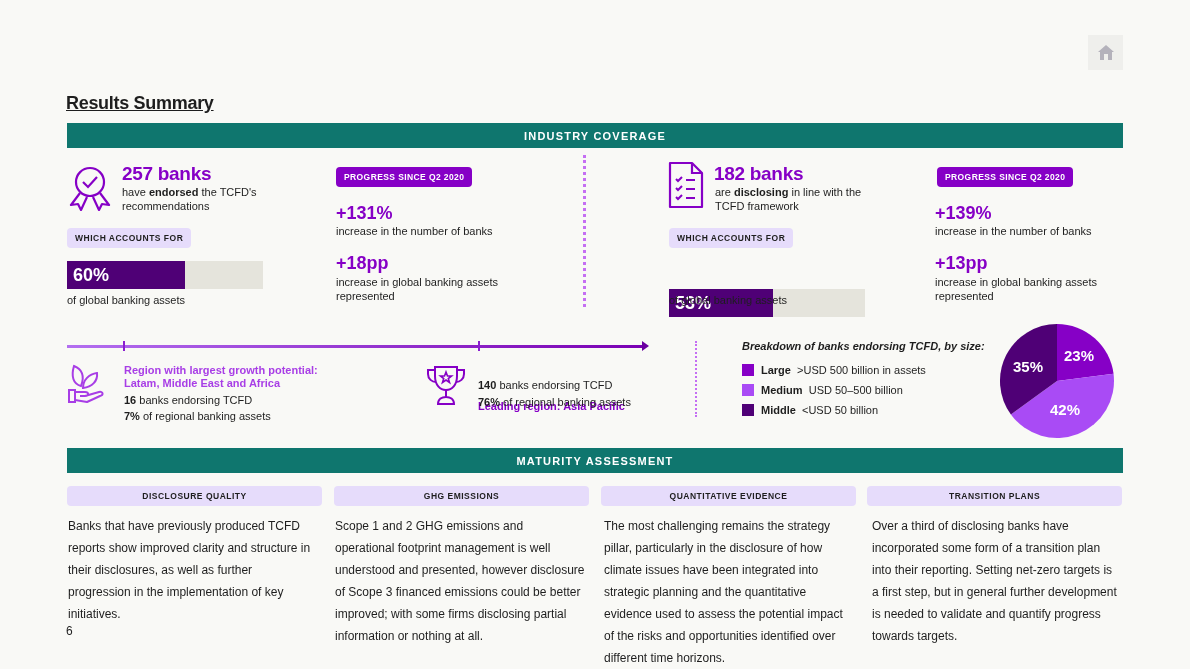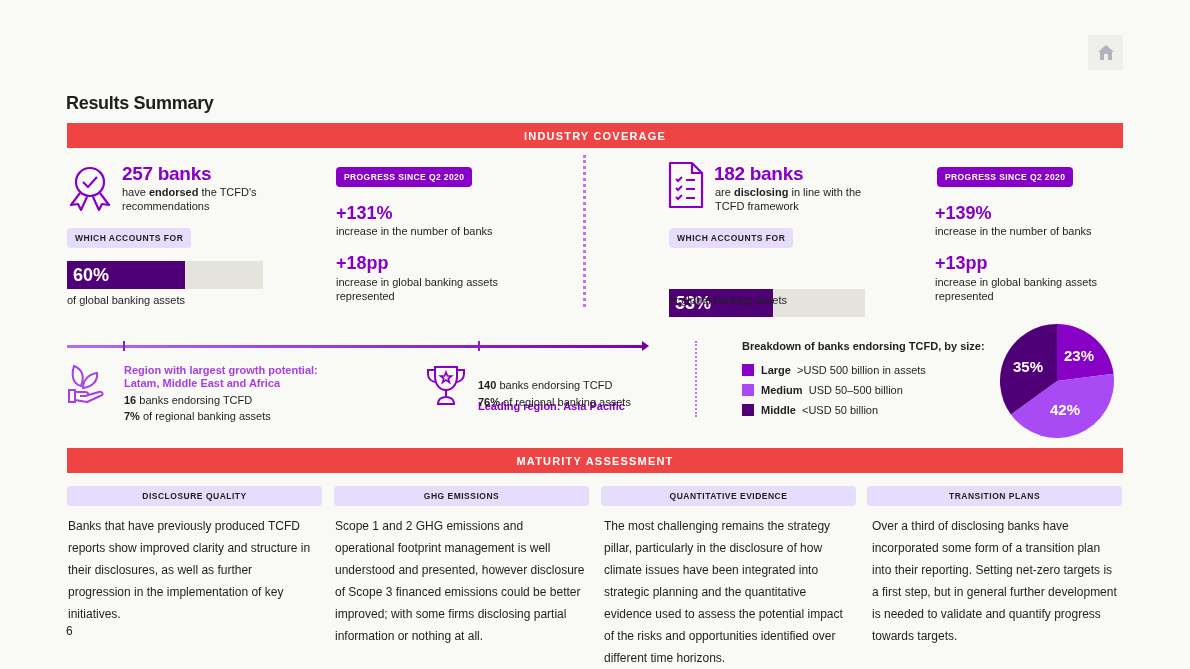--- a/index.html
+++ b/index.html
@@ -1,23 +1,23 @@
 <!DOCTYPE html>
 <html><head>
 <meta charset="utf-8">
 <style>
   * { box-sizing: border-box; margin: 0; padding: 0; }
   html, body { width: 1190px; height: 669px; background: #f9f9f6; overflow: hidden; }
   body { font-family: "Liberation Sans", sans-serif; color: #1e1e1e; position: relative; }
 
   .home-btn { position: absolute; left: 1088px; top: 35px; width: 35px; height: 35px; background: #efefec; display: flex; align-items: center; justify-content: center; cursor: pointer; }
 
-  .page-title { position: absolute; left: 66px; top: 93px; font-size: 18px; font-weight: bold; color: #1e1e1e; letter-spacing: -0.3px; }
+  .page-title { position: absolute; left: 66px; top: 93px; font-size: 18px; font-weight: bold; color: #1e1e1e; letter-spacing: -0.3px; text-decoration: underline; }
 
-  .section-bar { position: absolute; left: 67px; width: 1056px; height: 25px; background: #ef4444; color: #fff; font-size: 11px; font-weight: bold; letter-spacing: 1.2px; display: flex; align-items: center; justify-content: center; }
+  .section-bar { position: absolute; left: 67px; width: 1056px; height: 25px; background: #0f766e; color: #fff; font-size: 11px; font-weight: bold; letter-spacing: 1.2px; display: flex; align-items: center; justify-content: center; }
   .bar-industry { top: 123px; }
   .bar-maturity { top: 448px; }
 
   .abs { position: absolute; }
   .big-count { font-size: 19px; font-weight: bold; color: #8600c6; letter-spacing: -0.3px; }
   .desc { font-size: 11px; line-height: 14px; color: #1e1e1e; }
   .desc b { font-weight: bold; }
   .pill-light { background: #e6dcfb; border-radius: 4px; font-size: 8.5px; font-weight: bold; letter-spacing: 0.5px; padding: 8px 8px; height: 20px; display: flex; align-items: center; color: #1e1e1e; }
   .pill-dark { background: #8600c6; border-radius: 4px; font-size: 8.5px; font-weight: bold; letter-spacing: 0.4px; padding: 0 8px; height: 20px; display: flex; align-items: center; color: #fff; }
   .progress-track { background: #e5e4dc; height: 28px; width: 196px; position: relative; }
@@ -26,21 +26,21 @@
 
   .dotted-v { position: absolute; border-left: 3px dotted #c56ff3; }
 
   .timeline { position: absolute; left: 67px; top: 345px; width: 578px; height: 3px; background: linear-gradient(to right, #b36ff0, #7a00b3); }
   .tick { position: absolute; width: 2px; height: 10px; top: -4px; background: #8a1fd0; }
   .arrow-head { position: absolute; right: -4px; top: -4px; width: 0; height: 0; border-left: 7px solid #6a00a0; border-top: 5px solid transparent; border-bottom: 5px solid transparent; }
 
   .region-title { font-size: 11px; font-weight: bold; color: #a83ee6; line-height: 13px; }
   .region-title.dark { color: #8600c6; margin-top: 36px; }
 
-  .legend-title { font-size: 11px; font-weight: bold; color: #1e1e1e; }
+  .legend-title { font-size: 11px; font-weight: bold; color: #1e1e1e; font-style: italic; }
   .legend-row { display: flex; align-items: center; font-size: 11px; height: 20px; }
   .swatch { width: 12px; height: 12px; margin-right: 7px; }
 
   .mcard-head { position: absolute; top: 486px; width: 255px; height: 20px; background: #e6dcfb; border-radius: 4px; font-size: 8.5px; font-weight: bold; letter-spacing: 0.5px; display: flex; align-items: center; justify-content: center; }
   .mcard-body { position: absolute; top: 515px; width: 250px; font-size: 12px; line-height: 22px; color: #1e1e1e; }
 
   .page-num { position: absolute; left: 66px; top: 624px; font-size: 12px; color: #1e1e1e; }
 </style>
 </head>
 <body>

